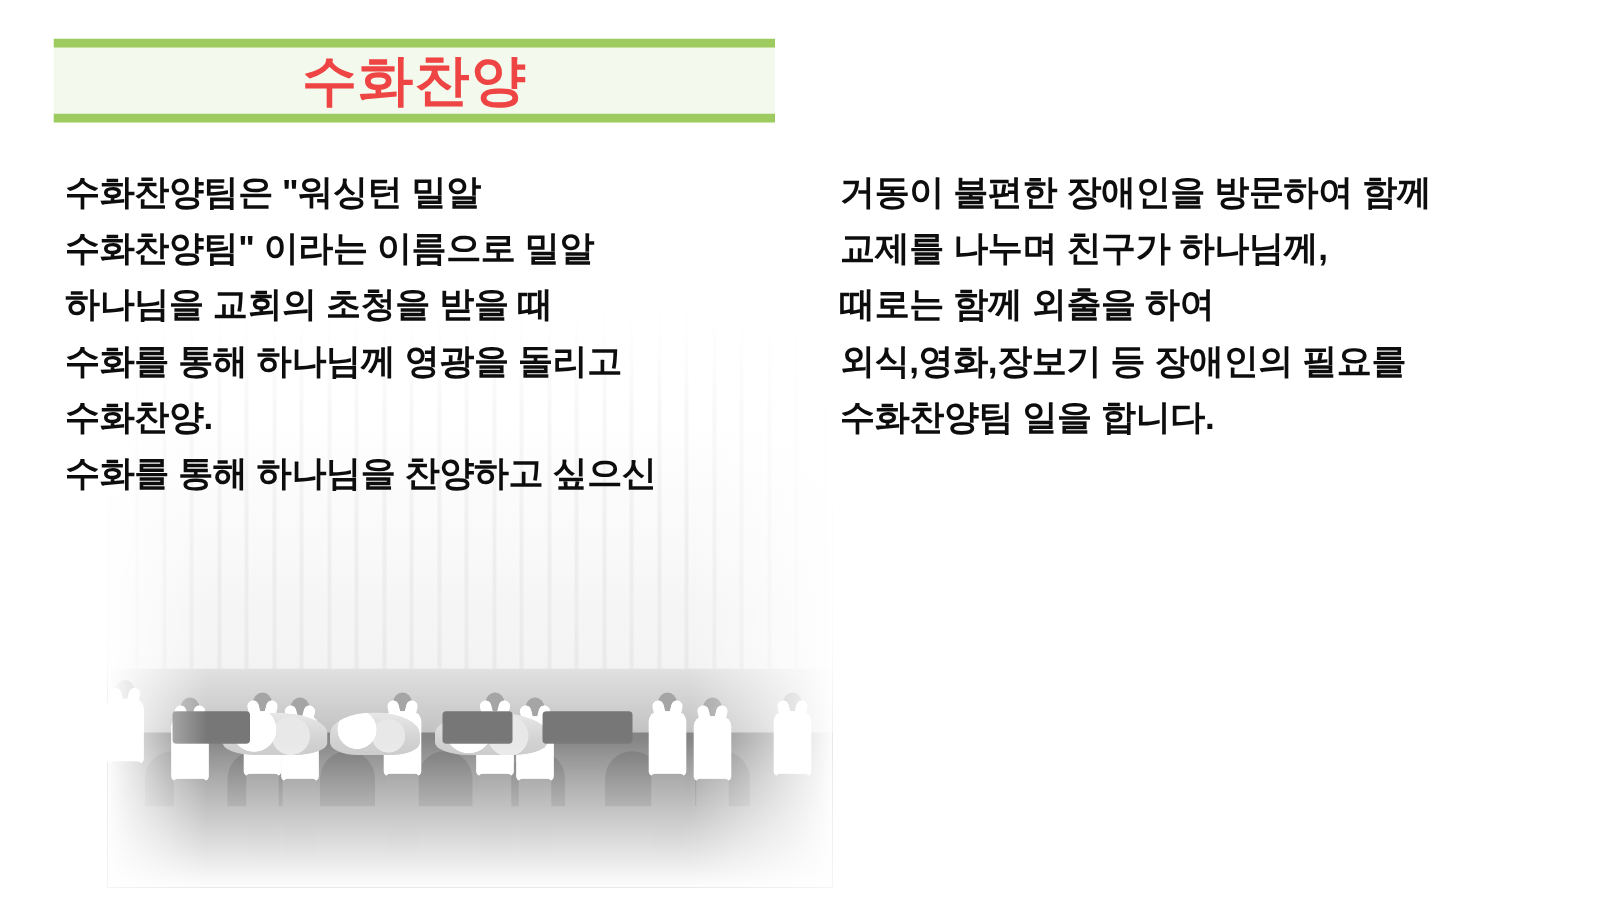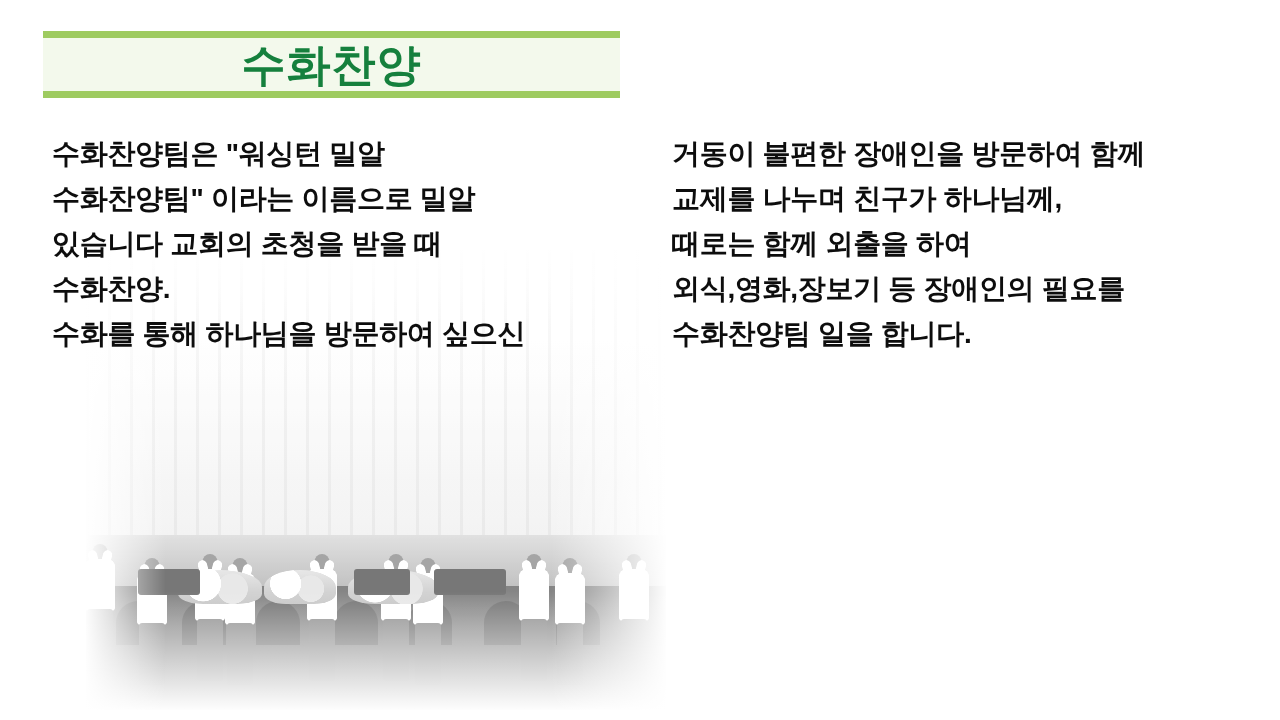--- a/index.html
+++ b/index.html
@@ -40,21 +40,21 @@
     box-sizing: border-box;
     background: #f3f9ec;
     border-top: 7px solid #9ecb60;
     border-bottom: 7px solid #9ecb60;
     display: flex;
     align-items: center;
     justify-content: center;
     z-index: 5;
   }
   .header-title {
-    color: #15803d;
+    color: #ef4444;
     font-size: 44px;
     font-weight: bold;
     letter-spacing: 1px;
     line-height: 1;
     white-space: nowrap;
   }
 
   
   .body-text {
     position: absolute;
@@ -282,23 +282,24 @@
       <div class="photo-fade"></div>
     </div>
 
     <div class="header-banner">
       <div class="header-title">수화찬양</div>
     </div>
 
     <div class="body-text">
       <div class="body-line">수화찬양팀은 "워싱턴 밀알</div>
       <div class="body-line">수화찬양팀" 이라는 이름으로 밀알</div>
-      <div class="body-line">있습니다 교회의 초청을 받을 때</div>
+      <div class="body-line">하나님을 교회의 초청을 받을 때</div>
+      <div class="body-line">수화를 통해 하나님께 영광을 돌리고</div>
       <div class="body-line">수화찬양.</div>
-      <div class="body-line">수화를 통해 하나님을 방문하여 싶으신</div>
+      <div class="body-line">수화를 통해 하나님을 찬양하고 싶으신</div>
     </div>
   </div>
 
   <div class="column right">
 
 
     <div class="body-text">
       <div class="body-line">거동이 불편한 장애인을 방문하여 함께</div>
       <div class="body-line">교제를 나누며 친구가 하나님께,</div>
       <div class="body-line">때로는 함께 외출을 하여</div>

